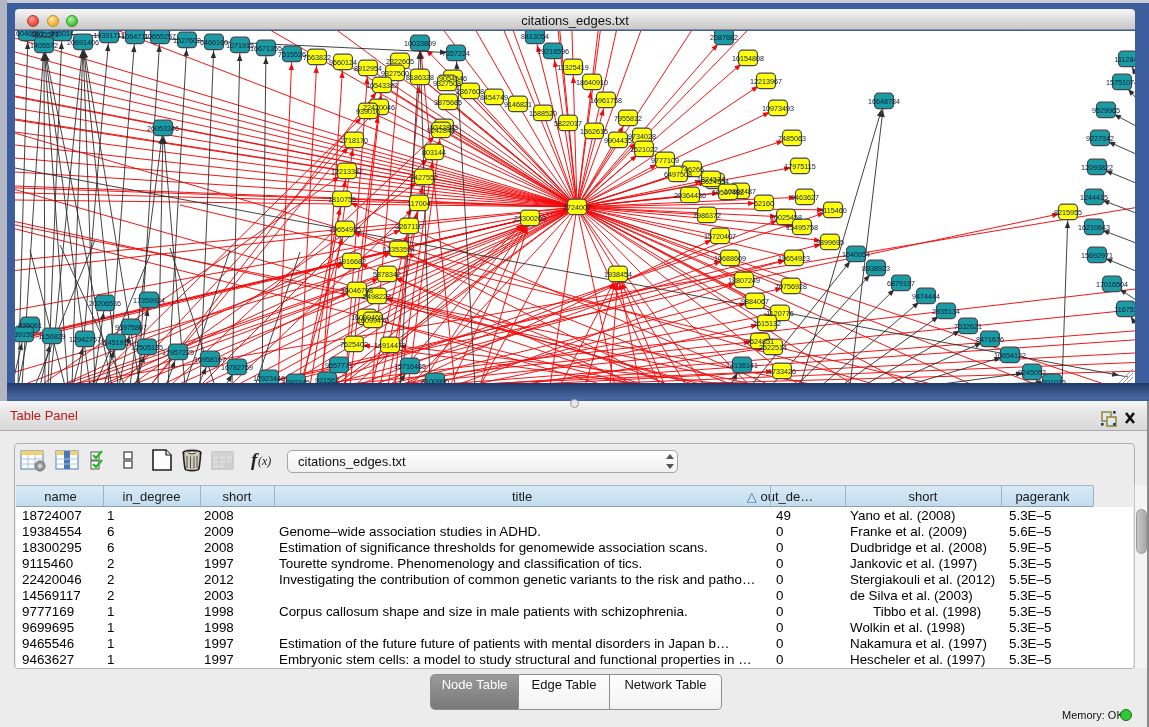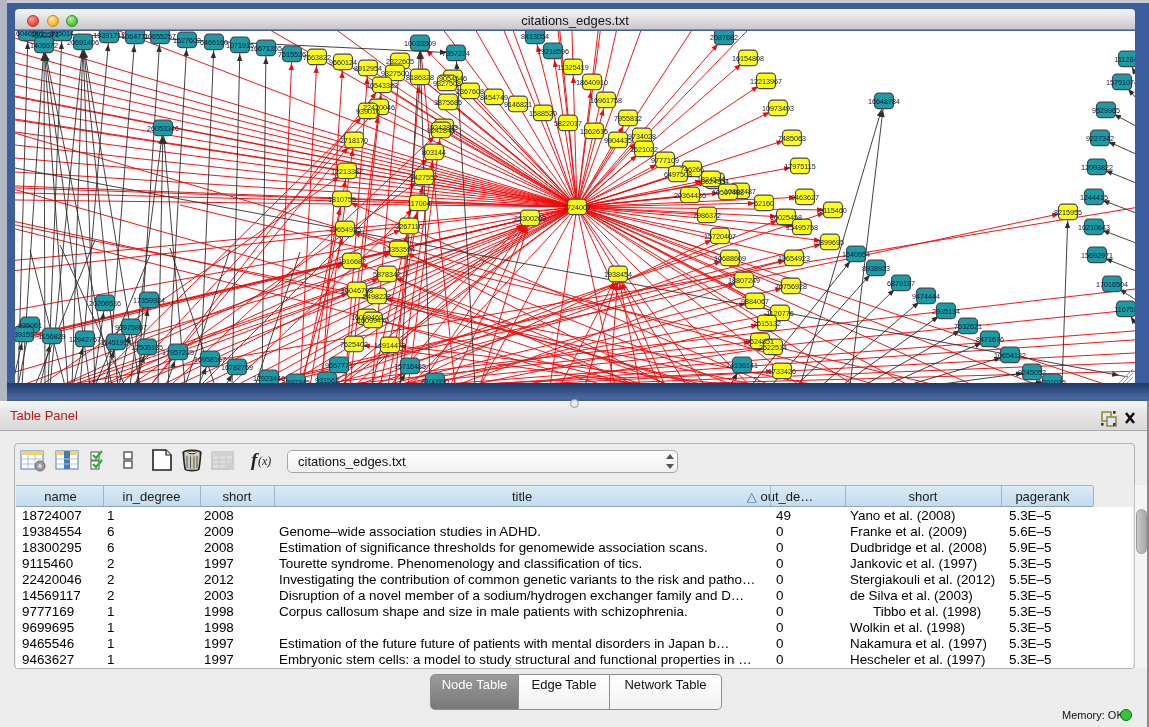--- a/index.html
+++ b/index.html
@@ -906,21 +906,20 @@
 <span style="left:204px">2012</span>
     <span style="left:279px">Investigating the contribution of common genetic variants to the risk and patho…</span>
 <span style="left:776px">0</span>
     <span style="left:850px">Stergiakouli et al. (2012)</span>
 <span style="left:1009px">5.5E–5</span>
   </div>
 <div class="trow" style="top:588px">
 <span style="left:22px">14569117</span>
     <span style="left:107px">2</span>
 <span style="left:204px">2003</span>
-    <span style="left:279px">Disruption of a novel member of a sodium/hydrogen exchanger family and D…</span>
 <span style="left:776px">0</span>
     <span style="left:850px">de Silva et al. (2003)</span>
 <span style="left:1009px">5.3E–5</span>
   </div>
 <div class="trow" style="top:604px">
 <span style="left:22px">9777169</span>
     <span style="left:107px">1</span>
 <span style="left:204px">1998</span>
     <span style="left:279px">Corpus callosum shape and size in male patients with schizophrenia.</span>
 <span style="left:776px">0</span>

